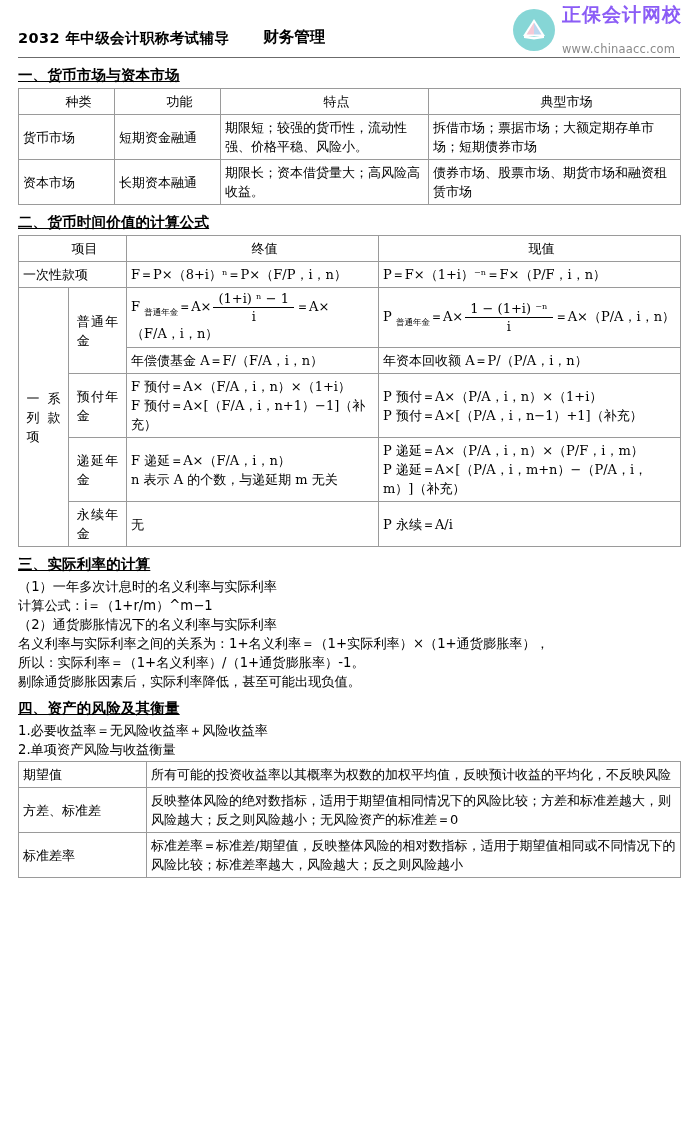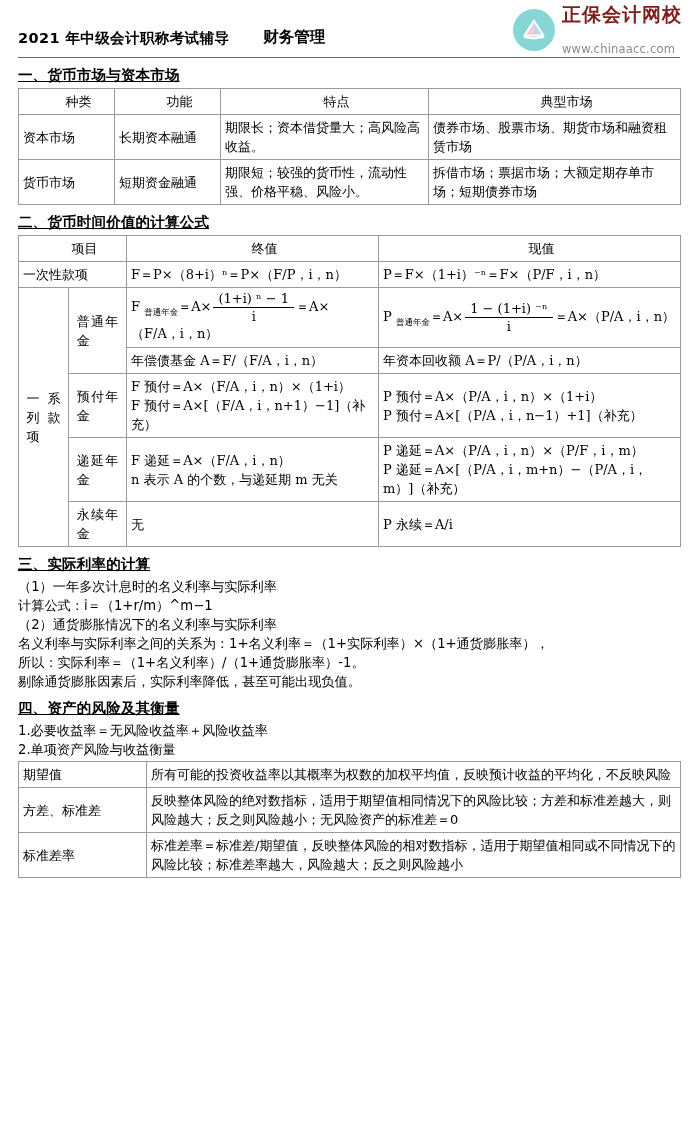--- a/index.html
+++ b/index.html
@@ -60,21 +60,21 @@
     flex: 0 0 auto;
   }
   .logo-mark svg { position: absolute; left: 7px; top: 7px; }
   .logo-text {
     margin-left: 7px;
     line-height: 1.05;
   }
   .logo-name {
     font-size: 19px;
     font-weight: 700;
-    color: #7f1d1d;
+    color: #8b5cf6;
     letter-spacing: 1px;
     white-space: nowrap;
   }
   .logo-url {
     font-size: 11.5px;
     color: #8a8a8a;
     letter-spacing: 0.2px;
     white-space: nowrap;
     margin-top: 18px;
   }
@@ -161,21 +161,21 @@
     line-height: 15px;
   }
   .fcell { line-height: 19px; }
   .fcell.tall { line-height: 20px; }
 </style>
 </head>
 <body>
 
 <div class="page-header">
   <div class="hdr-row">
-    <span class="hdr-course">2021 年中级会计职称考试辅导</span>
+    <span class="hdr-course">2032 年中级会计职称考试辅导</span>
     <span class="hdr-subject">财务管理</span>
   </div>
   <div class="logo-block">
     <div class="logo-mark">
       <svg width="28" height="28" viewBox="0 0 28 28" aria-hidden="true">
         <path d="M3 20 L14 3 L25 20 Z" fill="#ffffff"></path>
         <path d="M6.5 18.5 L14 6.5 L14 18.5 Z" fill="#f6c9d6"></path>
         <path d="M14 6.5 L21.5 18.5 L14 18.5 Z" fill="#bcd8f0"></path>
         <path d="M4 19.5 L14 20.8 L24 19.5 L24 22 L14 23.4 L4 22 Z" fill="#ffffff"></path>
       </svg>
@@ -199,30 +199,30 @@
         <col style="width:252px">
       </colgroup>
     <tbody>
       <tr>
         <th>种类</th>
         <th>功能</th>
         <th>特点</th>
         <th>典型市场</th>
       </tr>
       <tr>
+        <td class="ctr-mid">货币市场</td>
+        <td class="ctr-mid">短期资金融通</td>
+        <td>期限短；较强的货币性，流动性强、价格平稳、风险小。</td>
+        <td>拆借市场；票据市场；大额定期存单市场；短期债券市场</td>
+      </tr>
+      <tr>
         <td class="ctr-mid">资本市场</td>
         <td class="ctr-mid">长期资本融通</td>
         <td>期限长；资本借贷量大；高风险高收益。</td>
         <td>债券市场、股票市场、期货市场和融资租赁市场</td>
-      </tr>
-      <tr>
-        <td class="ctr-mid">货币市场</td>
-        <td class="ctr-mid">短期资金融通</td>
-        <td>期限短；较强的货币性，流动性强、价格平稳、风险小。</td>
-        <td>拆借市场；票据市场；大额定期存单市场；短期债券市场</td>
       </tr>
     </tbody>
   </table>
 
   <h2 class="sec">二、货币时间价值的计算公式</h2>
   <table class="doc">
     <colgroup>
         <col style="width:50px">
         <col style="width:58px">
         <col style="width:252px">

